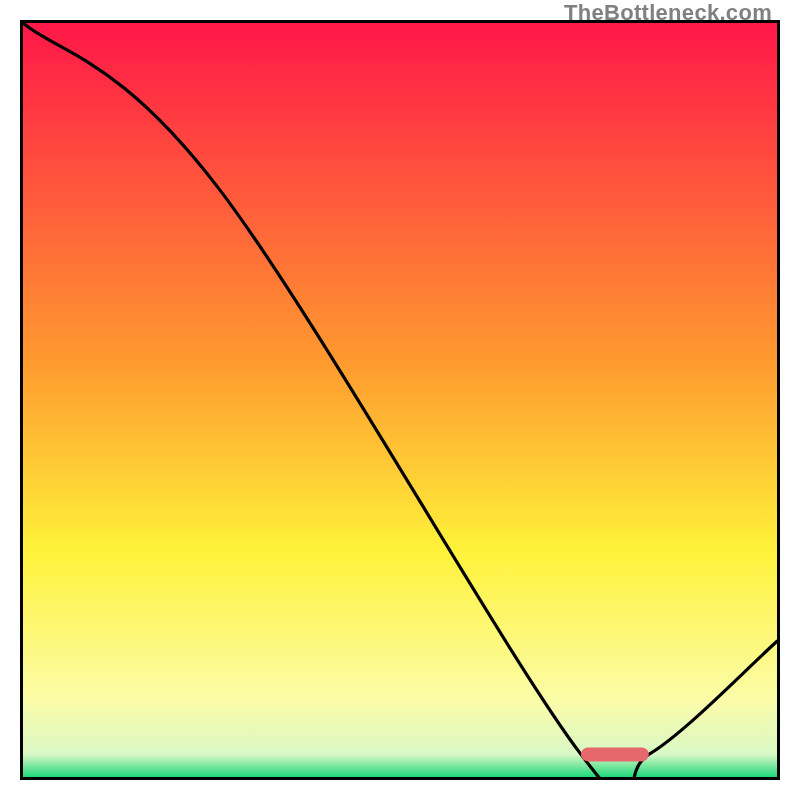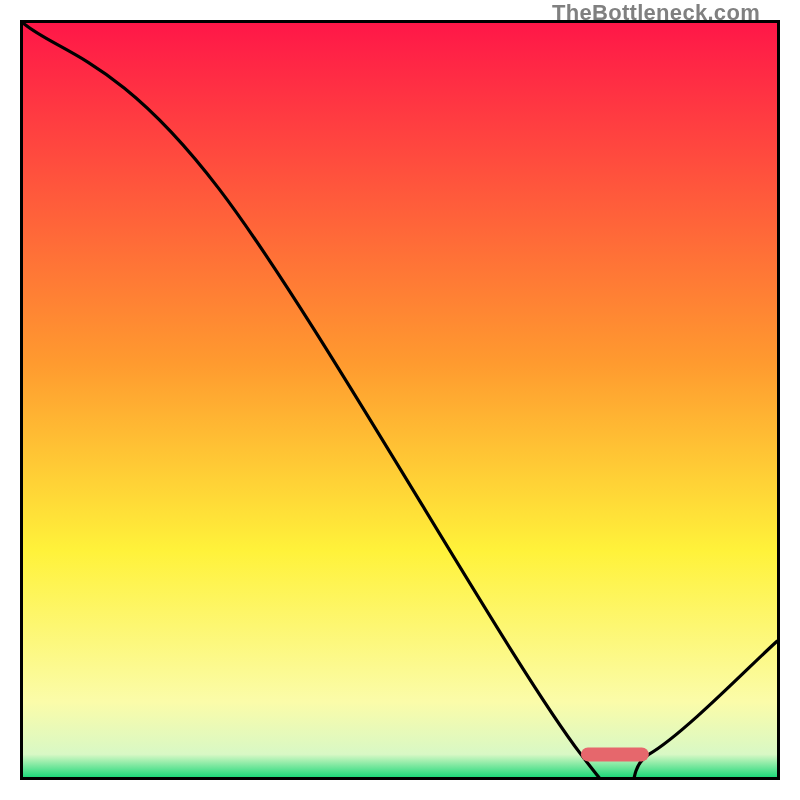--- a/index.html
+++ b/index.html
@@ -16,21 +16,21 @@
     left: 20px;
     top: 20px;
     width: 760px;
     height: 760px;
     border: 3px solid #000;
     box-sizing: border-box;
   }
   .watermark {
     position: absolute;
     top: 0px;
-    right: 40px;
+    right: 28px;
     font-size: 22px;
     font-weight: bold;
     color: #808080;
     letter-spacing: 0.3px;
   }
   svg.chart {
     position: absolute;
     left: 23px;
     top: 23px;
     width: 754px;

